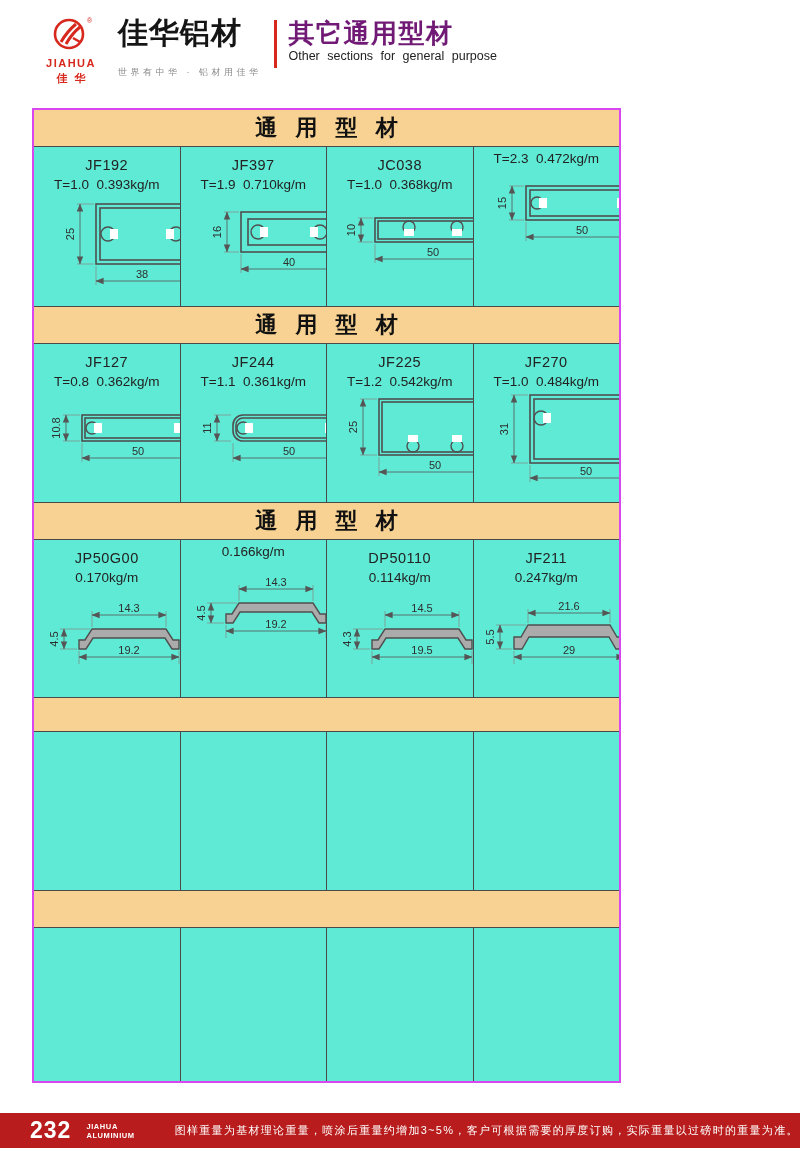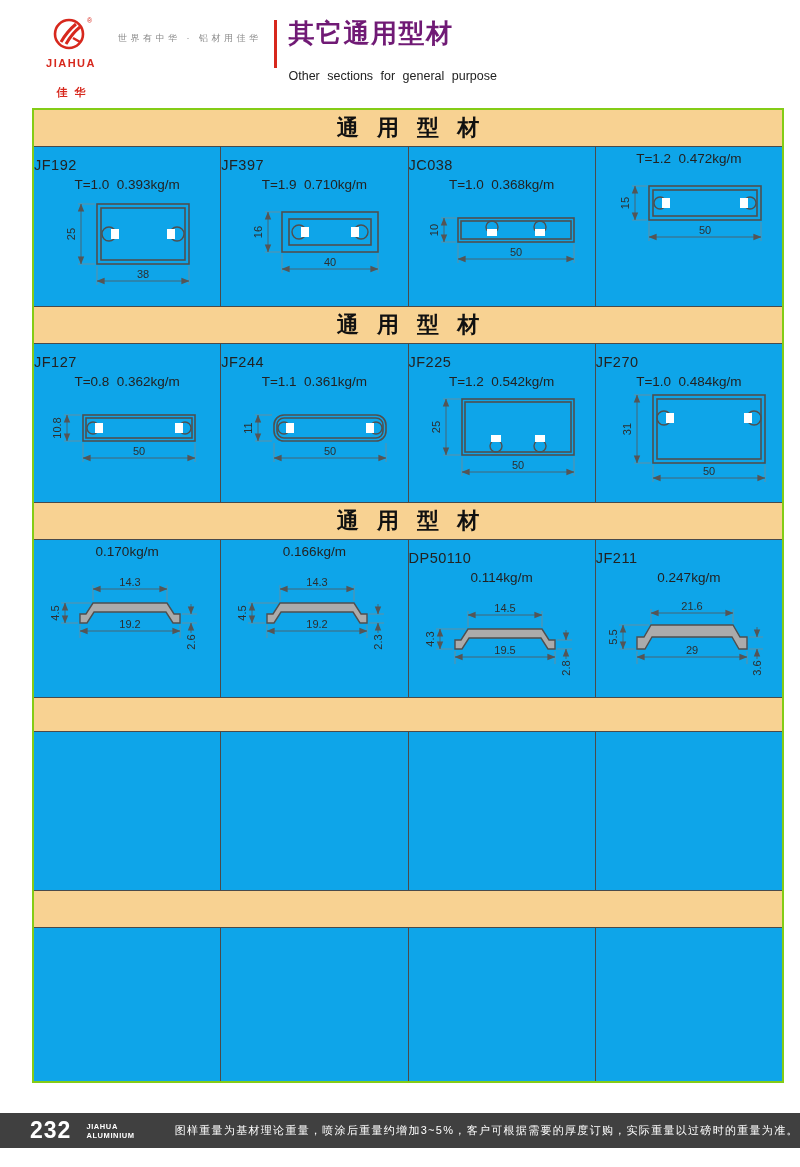--- a/index.html
+++ b/index.html
@@ -3,56 +3,56 @@
 <meta charset="utf-8">
 <style>
   html,body{margin:0;padding:0;background:#fff;}
   .page{position:relative;width:800px;height:1167px;background:#fff;overflow:hidden;
         font-family:"Liberation Sans","DejaVu Sans",sans-serif;}
 
   
   .hdr{position:absolute;top:16px;left:30px;display:flex;align-items:flex-start;}
   .logo-block{width:82px;text-align:center;}
   .logo-block .brand-en{font-size:11px;font-weight:bold;color:#d7281d;letter-spacing:1.5px;margin-top:1px;}
-  .logo-block .brand-cn{font-size:11px;font-weight:bold;color:#d7281d;letter-spacing:7px;margin-top:16px;text-indent:7px;}
+  .logo-block .brand-cn{font-size:11px;font-weight:bold;color:#d7281d;letter-spacing:7px;margin-top:2px;text-indent:7px;}
   .company-block{margin-left:6px;}
   .company{font-size:30px;font-weight:bold;color:#151515;letter-spacing:1px;line-height:34px;}
   .slogan{font-size:9px;color:#8a8a8a;letter-spacing:3.5px;margin-top:16px;}
   .hdr-divider{width:3px;height:48px;background:#d7281d;margin:4px 12px 0 12px;}
   .section-block{margin-top:1px;}
   .sec-cn{font-size:26px;font-weight:bold;color:#701a75;letter-spacing:1.5px;line-height:32px;}
-  .sec-en{font-size:12.5px;color:#222;margin-top:20px;word-spacing:4px;}
+  .sec-en{font-size:12.5px;color:#222;margin-top:0;word-spacing:4px;}
 
   
-  .cat-table{position:absolute;top:108px;left:32px;width:752px;box-sizing:border-box;
-             border:2px solid #84cc16;background:#0ea5e9;}
+  .cat-table{position:absolute;top:108px;left:32px;width:589px;box-sizing:border-box;
+             border:2px solid #d946ef;background:#5eead4;}
   .banner{height:36px;line-height:36px;background:#f8d292;border-bottom:1px solid #4a4a4a;
           text-align:center;font-size:22px;font-weight:bold;color:#111;
           letter-spacing:6px;text-indent:6px;}
   .banner.not-first{border-top:1px solid #4a4a4a;margin-top:-1px;}
   .prow{display:flex;border-bottom:1px solid #4a4a4a;}
   .prow:last-child{border-bottom:none;}
   .cell{flex:1 1 0;border-right:1px solid #4a4a4a;overflow:hidden;}
   .cell:last-child{border-right:none;}
   .r1{height:159px;} .r2{height:158px;} .r3{height:157px;} .r4{height:158px;} .r5{height:153px;}
-  .p-name{font-size:14.5px;color:#222;text-align:left;padding-top:10px;letter-spacing:0.5px;}
+  .p-name{font-size:14.5px;color:#222;text-align:center;padding-top:10px;letter-spacing:0.5px;}
   .p-spec{font-size:13.5px;color:#222;text-align:center;margin-top:4px;white-space:pre;}
   .draw{display:block;margin:0 auto;}
 
   
   .shape{fill:none;stroke:#4f4f4f;stroke-width:1.6;}
   .hatshape{fill:#ababab;stroke:#4f4f4f;stroke-width:1.4;}
   .boss{fill:none;stroke:#4f4f4f;stroke-width:1.4;}
   .eraser{fill:#ffffff;stroke:none;}
   .dim{stroke:#555;stroke-width:0.8;fill:none;}
   .ext{stroke:#878787;stroke-width:0.7;}
   .dlab{font-size:11px;fill:#2e2e2e;font-family:"Liberation Sans",sans-serif;}
 
   
-  .footer{position:absolute;top:1113px;left:0;width:800px;height:35px;background:#404040;
+  .footer{position:absolute;top:1113px;left:0;width:800px;height:35px;background:#b91c1c;
           display:flex;align-items:center;color:#fff;}
   .pg-num{font-size:23px;font-weight:bold;margin-left:30px;letter-spacing:1px;line-height:35px;}
   .f-div{width:1px;height:20px;background:#fff;opacity:.9;margin:0 7px 0 8px;}
   .f-brand{font-size:7.5px;line-height:9px;letter-spacing:0.6px;font-weight:bold;}
   .f-note{flex:1;text-align:center;font-size:11px;letter-spacing:1.3px;padding:0 14px 0 40px;white-space:nowrap;}
 </style>
 </head>
 <body>
 
 <div class="page">
@@ -71,20 +71,21 @@
         <circle cx="20" cy="18" r="14" fill="none" stroke="#d7281d" stroke-width="2.6"></circle>
         <path d="M12 26 C16 19 21 13 27 8" fill="none" stroke="#d7281d" stroke-width="3"></path>
         <path d="M17 28 C21 21 26 15 31 11" fill="none" stroke="#d7281d" stroke-width="3"></path>
         <path d="M24 22 L31 26" fill="none" stroke="#d7281d" stroke-width="2.4"></path>
         <text x="38" y="7" font-size="7" fill="#d7281d">®</text>
       </svg>
       <div class="brand-en">JIAHUA</div>
       <div class="brand-cn">佳华</div>
     </div>
     <div class="company-block">
+      <div class="company">佳华铝材</div>
       <div class="slogan">世界有中华 · 铝材用佳华</div>
     </div>
     <div class="hdr-divider"></div>
     <div class="section-block">
       <div class="sec-cn">其它通用型材</div>
       <div class="sec-en">Other sections for general purpose</div>
     </div>
   </div>
 
   <div class="cat-table">
@@ -155,21 +156,21 @@
             <line x1="48" y1="52" x2="48" y2="71" class="ext"></line>
             <line x1="164" y1="52" x2="164" y2="71" class="ext"></line>
             <line x1="48" y1="67" x2="164" y2="67" class="dim" marker-start="url(#arr)" marker-end="url(#arr)"></line>
           </g>
           <text x="28" y="38" transform="rotate(-90 28 38)" text-anchor="middle" class="dlab">10</text>
           <text x="106" y="64" text-anchor="middle" class="dlab">50</text>
         </svg>
       </div>
 
       <div class="cell">
-        <div class="p-spec">T=1.2  0.472kg/m</div>
+        <div class="p-spec">T=2.3  0.472kg/m</div>
         <svg class="draw" width="184" height="104" viewBox="0 0 184 104">
           <rect x="52" y="20" width="112" height="34" class="shape"></rect>
           <rect x="56" y="24" width="104" height="26" class="shape"></rect>
           <circle cx="63" cy="37" r="6" class="boss"></circle>
           <rect x="65" y="32" width="8" height="10" class="eraser"></rect>
           <circle cx="153" cy="37" r="6" class="boss"></circle>
           <rect x="143" y="32" width="8" height="10" class="eraser"></rect>
           <g>
             <line x1="50" y1="20" x2="35" y2="20" class="ext"></line>
             <line x1="50" y1="54" x2="35" y2="54" class="ext"></line>
@@ -277,20 +278,21 @@
           <text x="34" y="40" transform="rotate(-90 34 40)" text-anchor="middle" class="dlab">31</text>
           <text x="112" y="86" text-anchor="middle" class="dlab">50</text>
         </svg>
       </div>
     </div>
 
     <div class="banner not-first">通 用 型 材</div>
     <div class="prow r3">
 
       <div class="cell">
+        <div class="p-name">JP50G00</div>
         <div class="p-spec">0.170kg/m</div>
         <svg class="draw" width="184" height="104" viewBox="0 0 184 104">
           <path d="M45 55 L51 55 L58 44 L132 44 L139 55 L145 55 L145 64 L138 64 L131 53 L59 53 L52 64 L45 64 Z" class="hatshape"></path>
           <g>
             <line x1="58" y1="42" x2="58" y2="26" class="ext"></line>
             <line x1="132" y1="42" x2="132" y2="26" class="ext"></line>
             <line x1="58" y1="30" x2="132" y2="30" class="dim" marker-start="url(#arr)" marker-end="url(#arr)"></line>
             <line x1="56" y1="44" x2="26" y2="44" class="ext"></line>
             <line x1="43" y1="64" x2="26" y2="64" class="ext"></line>
             <line x1="30" y1="44" x2="30" y2="64" class="dim" marker-start="url(#arr)" marker-end="url(#arr)"></line>

